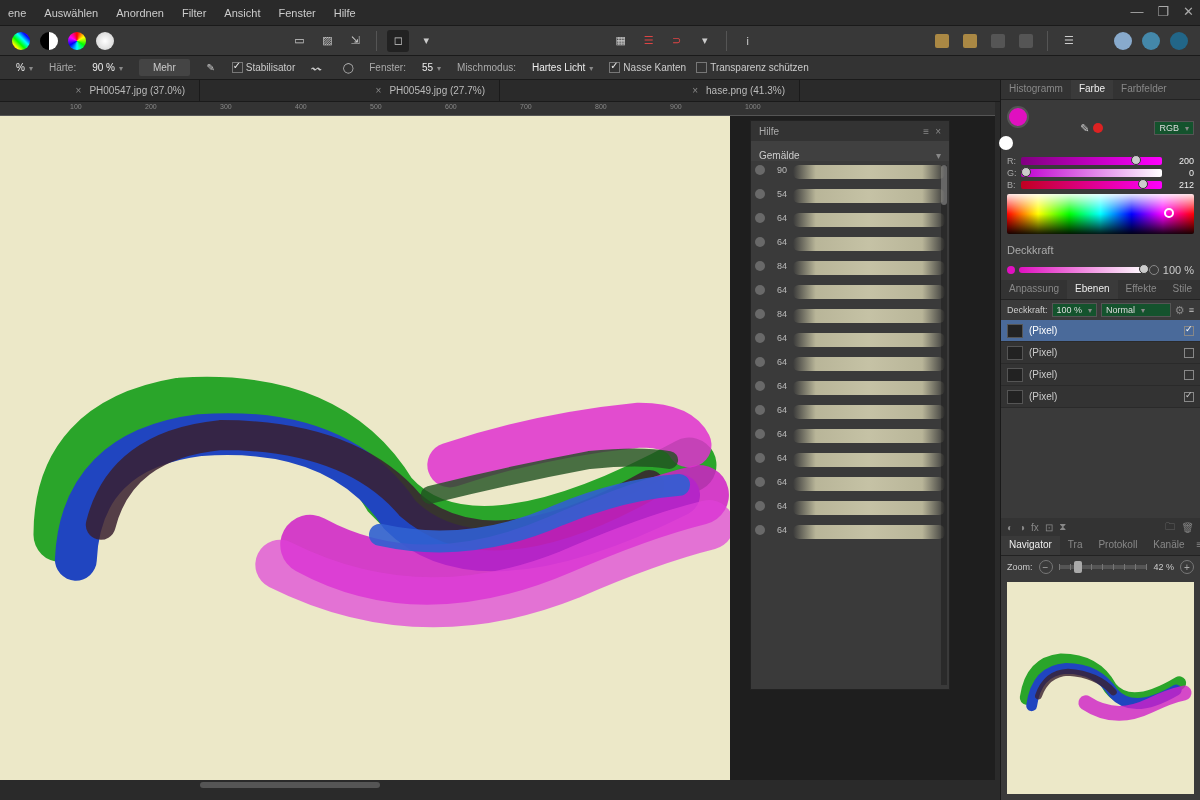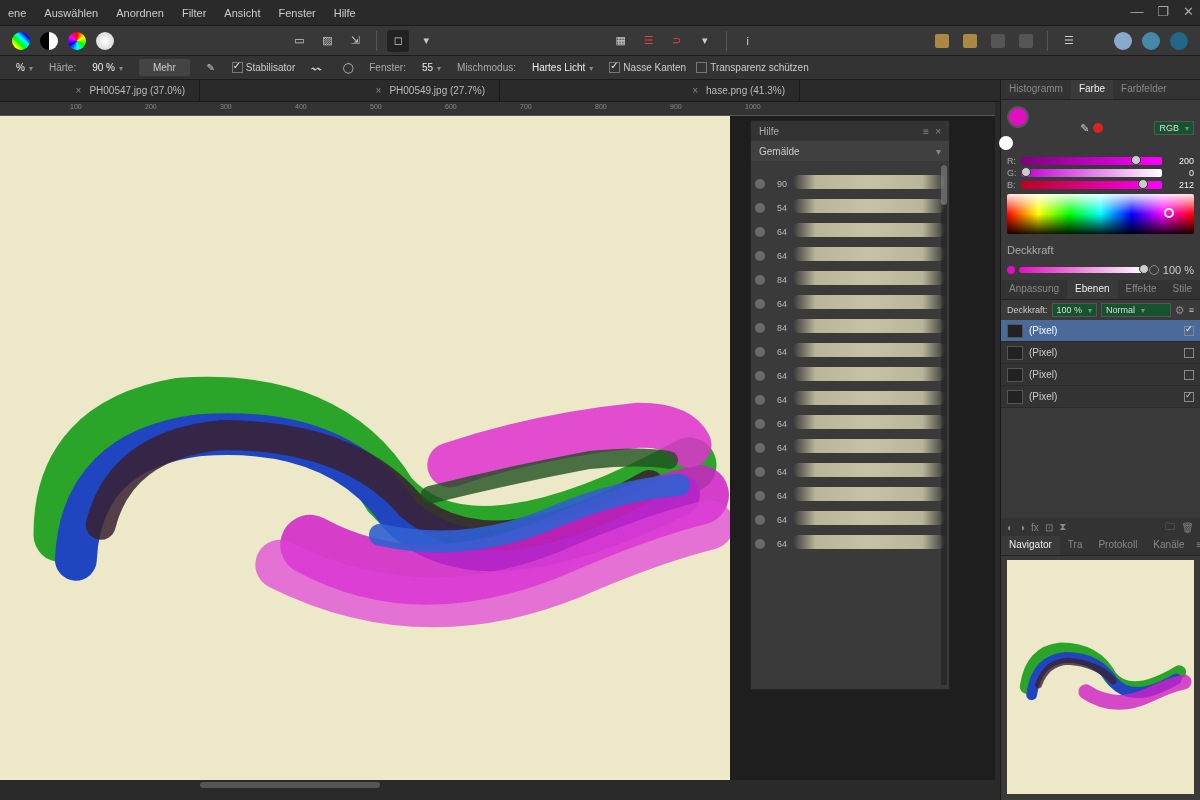--- a/index.html
+++ b/index.html
@@ -45,24 +45,24 @@
 .scroll-h { position: absolute; bottom: 0; left: 0; right: 0; height: 10px; background: #2a2a2a; }
 .scroll-h .thumb { position: absolute; left: 200px; width: 180px; height: 6px; top: 2px; background: #555; border-radius: 3px; }
 
 
 .canvas svg { width: 100%; height: 100%; }
 
 
 .brush-panel { position: absolute; top: 120px; left: 750px; width: 200px; height: 570px; background: #3a3a3a; border: 1px solid #222; font-size: 10px; z-index: 5; display:flex; flex-direction:column; }
 .brush-panel .hdr { height: 20px; background: #333; display: flex; align-items: center; padding: 0 8px; color: #aaa; }
 .brush-panel .hdr .ctl { margin-left: auto; display: flex; gap: 6px; color: #888; }
-.brush-panel .cat { height: 20px; background: #404040; display: flex; align-items: center; padding: 0 8px; }
+.brush-panel .cat { height: 20px; background: #404040; display: flex; align-items: flex-end; padding: 0 8px; }
 .brush-panel .cat::after { content: "▾"; margin-left: auto; color: #888; }
 .brush-list { flex: 1; overflow: hidden; padding: 4px; position:relative; }
-.brush-row { display: flex; align-items: flex-end; gap: 6px; height: 24px; }
+.brush-row { display: flex; align-items: flex-start; gap: 6px; height: 24px; }
 .brush-row .sz { width: 16px; text-align: right; color: #bbb; font-size: 9px; }
 .brush-row .dot { width: 10px; height: 10px; background: #888; border-radius: 50%; opacity: 0.6; }
 .brush-stroke { flex: 1; height: 14px; border-radius: 6px; background: linear-gradient(90deg, transparent, #d8d4b0 15%, #e8e4c0 50%, #d8d4b0 85%, transparent); opacity: 0.8; }
 .brush-scroll { position:absolute; right:2px; top:4px; bottom:4px; width:6px; background:#2a2a2a;}
 .brush-scroll .th { position:absolute; top:0; height:40px; width:100%; background:#666; border-radius:3px;}
 
 
 .sidebar { position: absolute; top: 80px; right: 0; width: 200px; bottom: 0; background: #333; border-left: 1px solid #1a1a1a; display: flex; flex-direction: column; }
 .panel-tabs { display: flex; height: 20px; font-size: 10px; border-bottom: 1px solid #222; }
 .panel-tabs span { padding: 3px 8px; color: #888; cursor: pointer; }
@@ -448,20 +448,40 @@
   </div>
 
   <div class="panel-tabs">
     <span class="active">Navigator</span>
     <span>Tra</span>
     <span>Protokoll</span>
     <span>Kanäle</span>
     <span style="margin-left:auto;padding:3px 4px;">≡</span>
   </div>
   <div class="nav-panel">
+    <div class="zoom-row">
+      <span>Zoom:</span>
+      <span class="zoom-btn">−</span>
+      <div class="zoom-slider">
+        <div class="ticks">
+            <i></i>
+            <i></i>
+            <i></i>
+            <i></i>
+            <i></i>
+            <i></i>
+            <i></i>
+            <i></i>
+            <i></i>
+          </div>
+        <div class="knob"></div>
+      </div>
+      <span>42 %</span>
+      <span class="zoom-btn">+</span>
+    </div>
     <div class="nav-preview">
       <svg viewBox="0 0 190 180">
         <path d="M 20 100 Q 25 65 55 62 Q 90 62 105 90 Q 125 115 175 85" stroke="#2aa52a" stroke-width="14" fill="none" stroke-linecap="round"></path>
         <path d="M 25 108 Q 30 72 60 70 Q 92 70 108 95 Q 128 118 172 92" stroke="#2045c0" stroke-width="11" fill="none" stroke-linecap="round"></path>
         <path d="M 80 105 Q 110 125 145 108 Q 165 98 180 95" stroke="#d020c8" stroke-width="15" fill="none" stroke-linecap="round" opacity="0.8"></path>
         <path d="M 32 98 Q 40 75 62 74 Q 92 76 108 94" stroke="#3a2030" stroke-width="7" fill="none" stroke-linecap="round" opacity="0.8"></path>
       </svg>
     </div>
   </div>
 </div>

